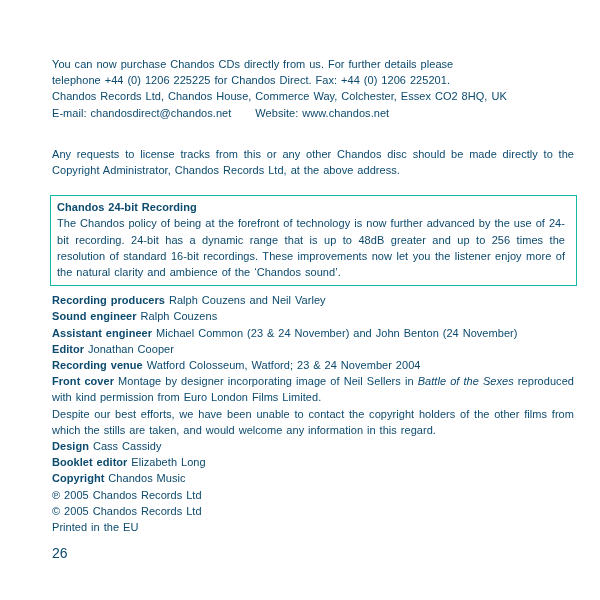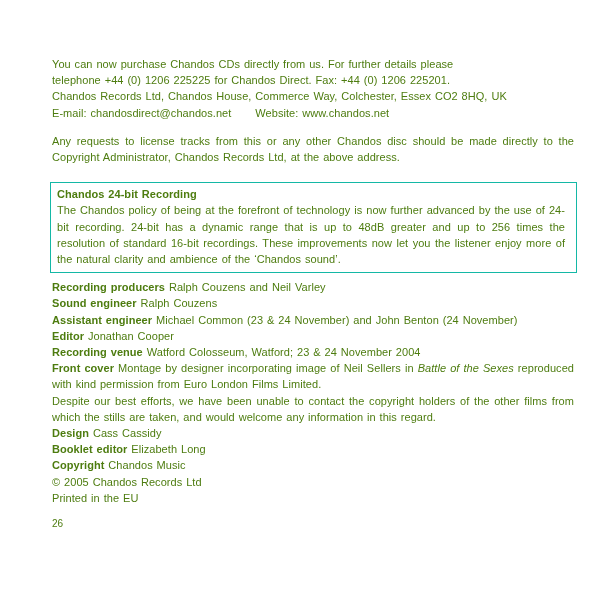--- a/index.html
+++ b/index.html
@@ -6,56 +6,56 @@
     margin: 0;
     padding: 0;
     background: #ffffff;
   }
   .page {
     position: relative;
     width: 600px;
     height: 600px;
     background: #ffffff;
     font-family: "Liberation Sans", "DejaVu Sans", sans-serif;
-    color: #4d7c0f;
+    color: #0c4a6e;
     overflow: hidden;
   }
   .content {
     position: absolute;
     left: 52px;
     top: 45px;
     width: 522px;
     font-size: 11px;
     line-height: 16.2px;
     letter-spacing: 0.05px;
     word-spacing: 0.8px;
   }
   .contact { text-align: left; }
   .website-part { margin-left: 24px; }
   .licensing {
-    margin-top: 12px;
+    margin-top: 25px;
     text-align: justify;
   }
   .recording-box {
     margin-top: 17px;
     margin-left: -2px;
     width: 527px;
     box-sizing: border-box;
     border: 1px solid #14b8a6;
     padding: 3px 11px 5px 6px;
   }
   .box-title { font-weight: bold; }
   .box-body { text-align: justify; }
   .credits { margin-top: 6px; }
   .credit { text-align: justify; }
   .credit b { font-weight: bold; }
   .credit i { font-style: italic; }
   .page-number {
     margin-top: 10px;
-    font-size: 10px;
+    font-size: 14px;
   }
 </style>
 </head>
 <body>
 
 <div class="page">
   <div class="content">
 
     <p class="contact"><span>You can now purchase Chandos CDs directly from us. For further details please</span><br><span>telephone +44 (0) 1206 225225 for Chandos Direct. Fax: +44 (0) 1206 225201.</span><br><span>Chandos Records Ltd, Chandos House, Commerce Way, Colchester, Essex CO2 8HQ, UK</span><br><span>E-mail: chandosdirect@chandos.net</span><span class="website-part">Website: www.chandos.net</span></p>
 
@@ -70,20 +70,21 @@
       <div class="credit"><b>Recording producers</b> <span>Ralph Couzens and Neil Varley</span></div>
       <div class="credit"><b>Sound engineer</b> <span>Ralph Couzens</span></div>
       <div class="credit"><b>Assistant engineer</b> <span>Michael Common (23 &amp; 24 November) and John Benton (24 November)</span></div>
       <div class="credit"><b>Editor</b> <span>Jonathan Cooper</span></div>
       <div class="credit"><b>Recording venue</b> <span>Watford Colosseum, Watford; 23 &amp; 24 November 2004</span></div>
       <div class="credit"><b>Front cover</b> <span>Montage by designer incorporating image of Neil Sellers in</span> <i>Battle of the Sexes</i> <span>reproduced with kind permission from Euro London Films Limited.</span></div>
       <div class="credit">Despite our best efforts, we have been unable to contact the copyright holders of the other films from which the stills are taken, and would welcome any information in this regard.</div>
       <div class="credit"><b>Design</b> <span>Cass Cassidy</span></div>
       <div class="credit"><b>Booklet editor</b> <span>Elizabeth Long</span></div>
       <div class="credit"><b>Copyright</b> <span>Chandos Music</span></div>
+      <div class="credit">℗ 2005 Chandos Records Ltd</div>
       <div class="credit">© 2005 Chandos Records Ltd</div>
       <div class="credit">Printed in the EU</div>
     </div>
 
     <div class="page-number">26</div>
 
   </div>
 </div>
 
 </body></html>

